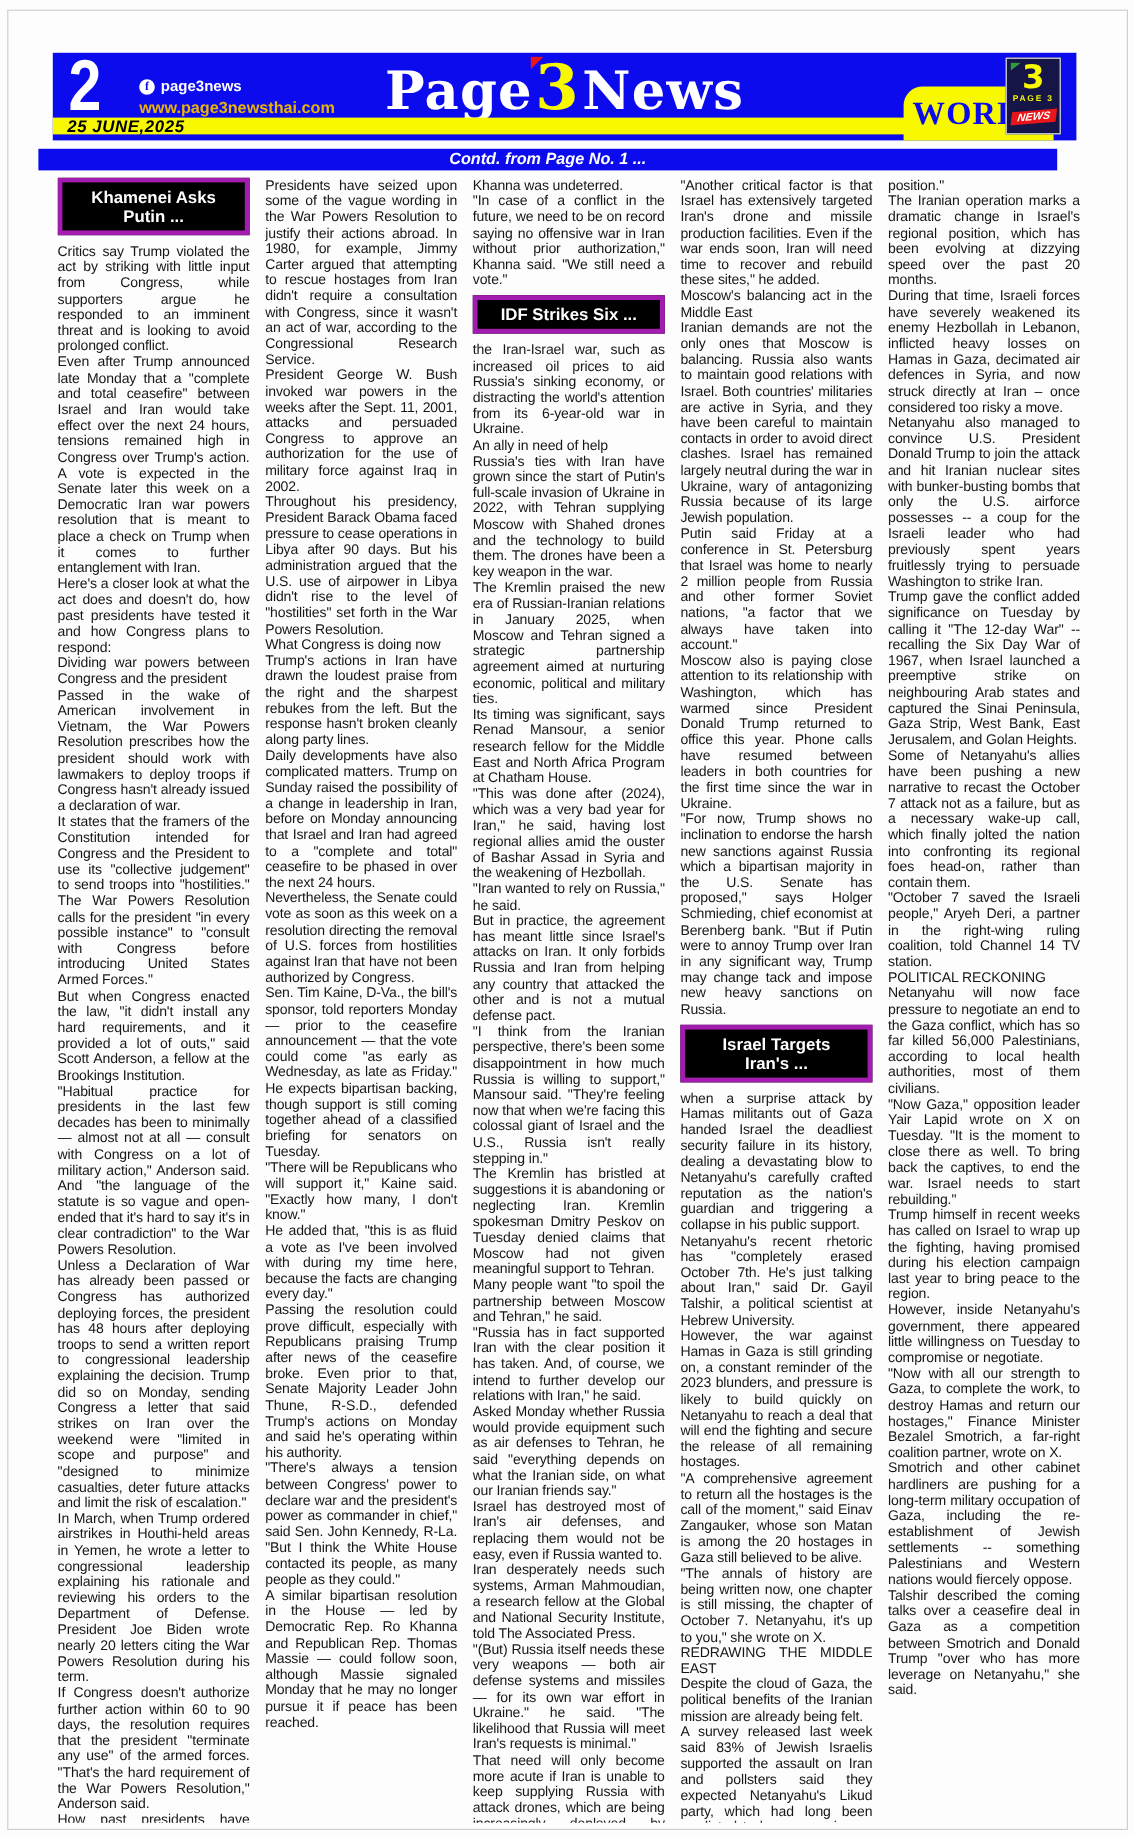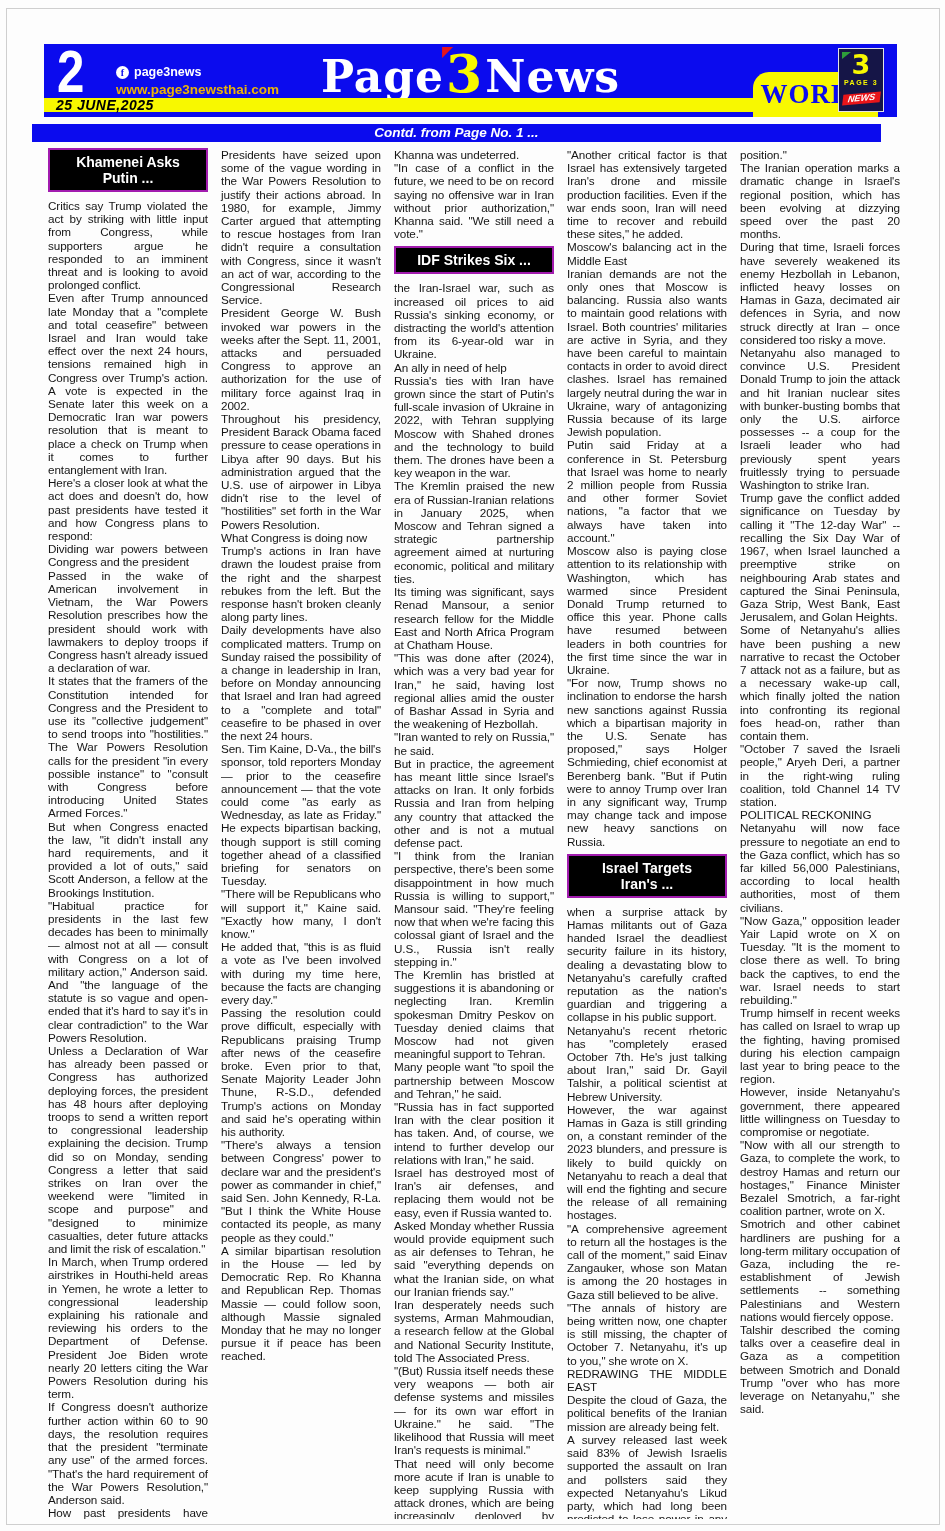--- a/index.html
+++ b/index.html
@@ -40,21 +40,21 @@
   
   .contd-bar{position:absolute;left:32px;top:124px;width:849px;height:18px;background:var(--blue,#0b0bee);
     color:#fff;text-align:center;font-weight:bold;font-style:italic;font-size:13.5px;line-height:18px;}
 
   
   .content{position:absolute;left:48px;top:148px;width:852px;bottom:12px;overflow:hidden;}
   .columns{display:flex;gap:13px;height:100%;}
   .column{flex:1 1 0;min-width:0;}
   .para{margin:0;text-align:justify;font-size:11.7px;line-height:13.2px;letter-spacing:-0.1px;color:#151515;}
   .headline{background:#000;color:#fff;font-weight:bold;font-size:14px;text-align:center;
-    padding:4px 17px;margin:6px 0 7px;border:2px solid #a21caf;}
+    padding:4px 17px;margin:6px 0 7px;border:4px solid #a21caf;}
   .column > .headline:first-child{margin-top:0;}
 </style>
 </head>
 <body>
 
 <div class="page-frame"></div>
 
 <div class="header">
   <div class="big-num">2</div>
   <div class="social">
@@ -95,20 +95,21 @@
         <p class="para">If Congress doesn't authorize further action within 60 to 90 days, the resolution requires that the president "terminate any use" of the armed forces. "That's the hard requirement of the War Powers Resolution," Anderson said.</p>
         <p class="para">How past presidents have used it</p>
       </div>
       <div class="column">
         <p class="para">Presidents have seized upon some of the vague wording in the War Powers Resolution to justify their actions abroad. In 1980, for example, Jimmy Carter argued that attempting to rescue hostages from Iran didn't require a consultation with Congress, since it wasn't an act of war, according to the Congressional Research Service.</p>
         <p class="para">President George W. Bush invoked war powers in the weeks after the Sept. 11, 2001, attacks and persuaded Congress to approve an authorization for the use of military force against Iraq in 2002.</p>
         <p class="para">Throughout his presidency, President Barack Obama faced pressure to cease operations in Libya after 90 days. But his administration argued that the U.S. use of airpower in Libya didn't rise to the level of "hostilities" set forth in the War Powers Resolution.</p>
         <p class="para">What Congress is doing now</p>
         <p class="para">Trump's actions in Iran have drawn the loudest praise from the right and the sharpest rebukes from the left. But the response hasn't broken cleanly along party lines.</p>
         <p class="para">Daily developments have also complicated matters. Trump on Sunday raised the possibility of a change in leadership in Iran, before on Monday announcing that Israel and Iran had agreed to a "complete and total" ceasefire to be phased in over the next 24 hours.</p>
+        <p class="para">Nevertheless, the Senate could vote as soon as this week on a resolution directing the removal of U.S. forces from hostilities against Iran that have not been authorized by Congress.</p>
         <p class="para">Sen. Tim Kaine, D-Va., the bill's sponsor, told reporters Monday — prior to the ceasefire announcement — that the vote could come "as early as Wednesday, as late as Friday." He expects bipartisan backing, though support is still coming together ahead of a classified briefing for senators on Tuesday.</p>
         <p class="para">"There will be Republicans who will support it," Kaine said. "Exactly how many, I don't know."</p>
         <p class="para">He added that, "this is as fluid a vote as I've been involved with during my time here, because the facts are changing every day."</p>
         <p class="para">Passing the resolution could prove difficult, especially with Republicans praising Trump after news of the ceasefire broke. Even prior to that, Senate Majority Leader John Thune, R-S.D., defended Trump's actions on Monday and said he's operating within his authority.</p>
         <p class="para">"There's always a tension between Congress' power to declare war and the president's power as commander in chief," said Sen. John Kennedy, R-La. "But I think the White House contacted its people, as many people as they could."</p>
         <p class="para">A similar bipartisan resolution in the House — led by Democratic Rep. Ro Khanna and Republican Rep. Thomas Massie — could follow soon, although Massie signaled Monday that he may no longer pursue it if peace has been reached.</p>
       </div>
       <div class="column">
         <p class="para">Khanna was undeterred.</p>
         <p class="para">"In case of a conflict in the future, we need to be on record saying no offensive war in Iran without prior authorization," Khanna said. "We still need a vote."</p>
@@ -118,22 +119,22 @@
         <p class="para">Russia's ties with Iran have grown since the start of Putin's full-scale invasion of Ukraine in 2022, with Tehran supplying Moscow with Shahed drones and the technology to build them. The drones have been a key weapon in the war.</p>
         <p class="para">The Kremlin praised the new era of Russian-Iranian relations in January 2025, when Moscow and Tehran signed a strategic partnership agreement aimed at nurturing economic, political and military ties.</p>
         <p class="para">Its timing was significant, says Renad Mansour, a senior research fellow for the Middle East and North Africa Program at Chatham House.</p>
         <p class="para">"This was done after (2024), which was a very bad year for Iran," he said, having lost regional allies amid the ouster of Bashar Assad in Syria and the weakening of Hezbollah.</p>
         <p class="para">"Iran wanted to rely on Russia," he said.</p>
         <p class="para">But in practice, the agreement has meant little since Israel's attacks on Iran. It only forbids Russia and Iran from helping any country that attacked the other and is not a mutual defense pact.</p>
         <p class="para">"I think from the Iranian perspective, there's been some disappointment in how much Russia is willing to support," Mansour said. "They're feeling now that when we're facing this colossal giant of Israel and the U.S., Russia isn't really stepping in."</p>
         <p class="para">The Kremlin has bristled at suggestions it is abandoning or neglecting Iran. Kremlin spokesman Dmitry Peskov on Tuesday denied claims that Moscow had not given meaningful support to Tehran.</p>
         <p class="para">Many people want "to spoil the partnership between Moscow and Tehran," he said.</p>
         <p class="para">"Russia has in fact supported Iran with the clear position it has taken. And, of course, we intend to further develop our relations with Iran," he said.</p>
+        <p class="para">Asked Monday whether Russia would provide equipment such as air defenses to Tehran, he said "everything depends on what the Iranian side, on what our Iranian friends say."</p>
         <p class="para">Israel has destroyed most of Iran's air defenses, and replacing them would not be easy, even if Russia wanted to.</p>
-        <p class="para">Asked Monday whether Russia would provide equipment such as air defenses to Tehran, he said "everything depends on what the Iranian side, on what our Iranian friends say."</p>
         <p class="para">Iran desperately needs such systems, Arman Mahmoudian, a research fellow at the Global and National Security Institute, told The Associated Press.</p>
         <p class="para">"(But) Russia itself needs these very weapons — both air defense systems and missiles — for its own war effort in Ukraine." he said. "The likelihood that Russia will meet Iran's requests is minimal."</p>
         <p class="para">That need will only become more acute if Iran is unable to keep supplying Russia with attack drones, which are being increasingly deployed by Iranian forces, which is likely to leave little capacity for exports, Mahmoudian said.</p>
       </div>
       <div class="column">
         <p class="para">"Another critical factor is that Israel has extensively targeted Iran's drone and missile production facilities. Even if the war ends soon, Iran will need time to recover and rebuild these sites," he added.</p>
         <p class="para">Moscow's balancing act in the Middle East</p>
         <p class="para">Iranian demands are not the only ones that Moscow is balancing. Russia also wants to maintain good relations with Israel. Both countries' militaries are active in Syria, and they have been careful to maintain contacts in order to avoid direct clashes. Israel has remained largely neutral during the war in Ukraine, wary of antagonizing Russia because of its large Jewish population.</p>
         <p class="para">Putin said Friday at a conference in St. Petersburg that Israel was home to nearly 2 million people from Russia and other former Soviet nations, "a factor that we always have taken into account."</p>
         <p class="para">Moscow also is paying close attention to its relationship with Washington, which has warmed since President Donald Trump returned to office this year. Phone calls have resumed between leaders in both countries for the first time since the war in Ukraine.</p>

